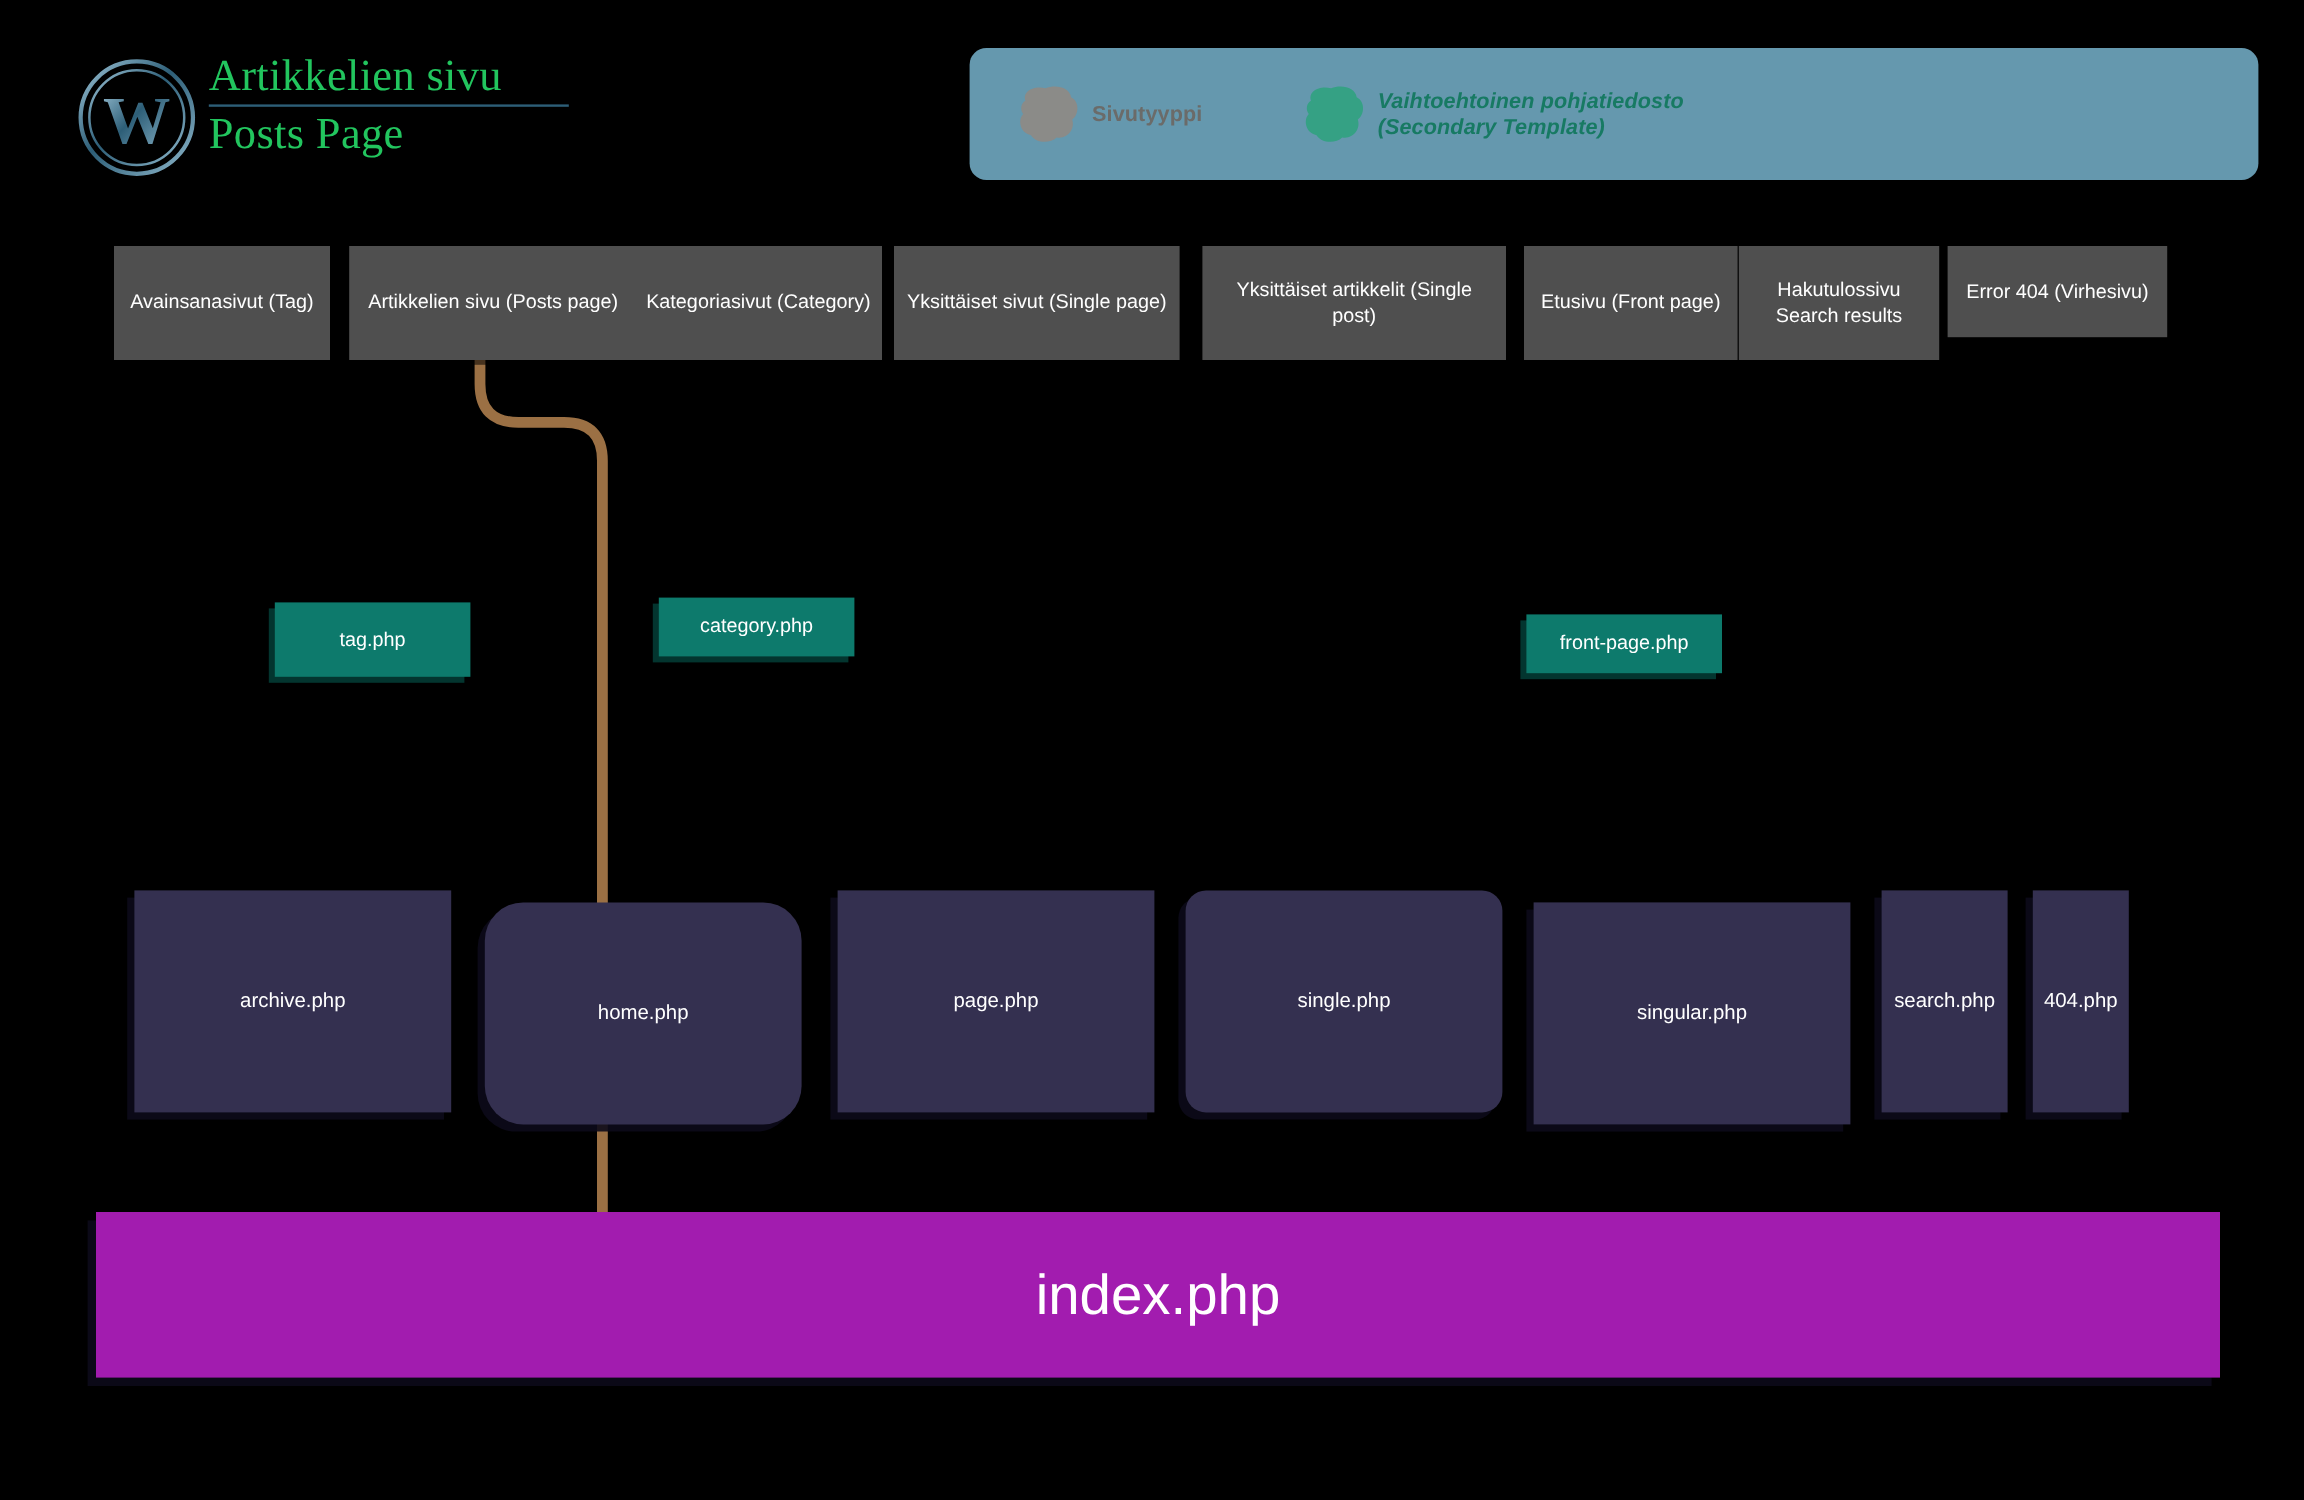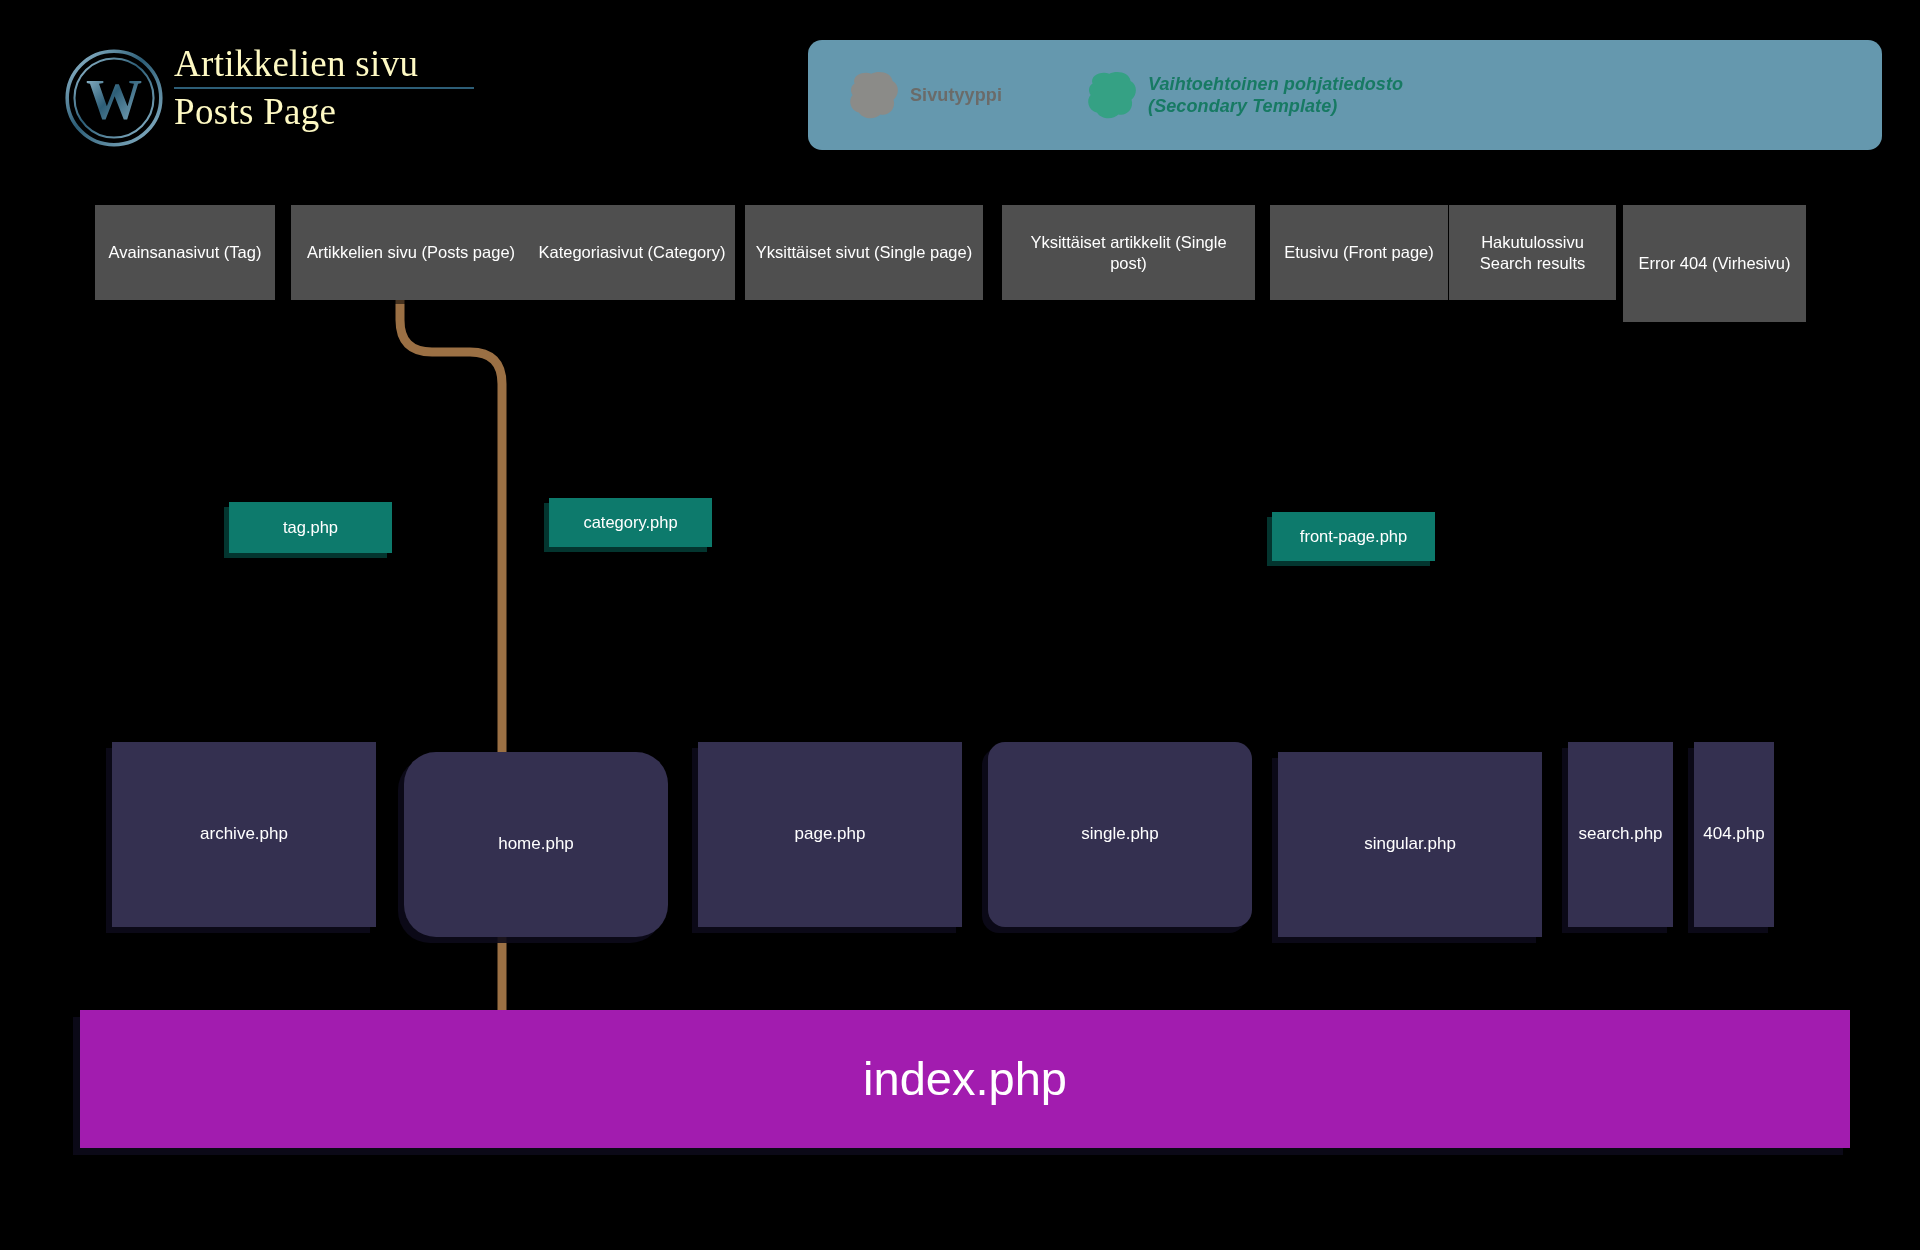--- a/index.html
+++ b/index.html
@@ -37,21 +37,21 @@
     height: 104px;
   }
   #brand-text {
     position: absolute;
     left: 112px;
     top: 4px;
     width: 318px;
   }
   .brand-line {
     font-family: "Liberation Serif", serif;
-    color: #fef9c3;
+    color: #22c55e;
     font-size: 37px;
     line-height: 1.10;
     letter-spacing: 0.3px;
     white-space: nowrap;
   }
   #brand-rule {
     height: 2px;
     background: #2d5e77;
     width: 300px;
     margin: 2px 0 3px 0;
@@ -214,26 +214,26 @@
       <div class="node pagetype" style="left: 1002px; top: 205px; width: 253px; height: 95px;">
         <span class="node-label" style="white-space: pre-line;">Yksittäiset artikkelit (Single post)</span>
       </div>
       <div class="node pagetype" style="left: 1270px; top: 205px; width: 178px; height: 95px;">
         <span class="node-label" style="white-space: pre-line;">Etusivu (Front page)</span>
       </div>
       <div class="node pagetype" style="left: 1449px; top: 205px; width: 167px; height: 95px;">
         <span class="node-label" style="white-space: pre-line;">Hakutulossivu
 Search results</span>
       </div>
-      <div class="node pagetype" style="left: 1623px; top: 205px; width: 183px; height: 117px;">
+      <div class="node pagetype" style="left: 1623px; top: 205px; width: 183px; height: 76px;">
         <span class="node-label" style="white-space: pre-line;">Error 404 (Virhesivu)</span>
       </div>
     </div>
   <div id="layer-secondary">
-      <div class="node secondary" style="left: 229px; top: 502px; width: 163px; height: 51px;">
+      <div class="node secondary" style="left: 229px; top: 502px; width: 163px; height: 62px;">
         <span class="node-label" style="white-space: pre-line;">tag.php</span>
       </div>
       <div class="node secondary" style="left: 549px; top: 498px; width: 163px; height: 49px;">
         <span class="node-label" style="white-space: pre-line;">category.php</span>
       </div>
       <div class="node secondary" style="left: 1272px; top: 512px; width: 163px; height: 49px;">
         <span class="node-label" style="white-space: pre-line;">front-page.php</span>
       </div>
     </div>
   <div id="layer-primary">

